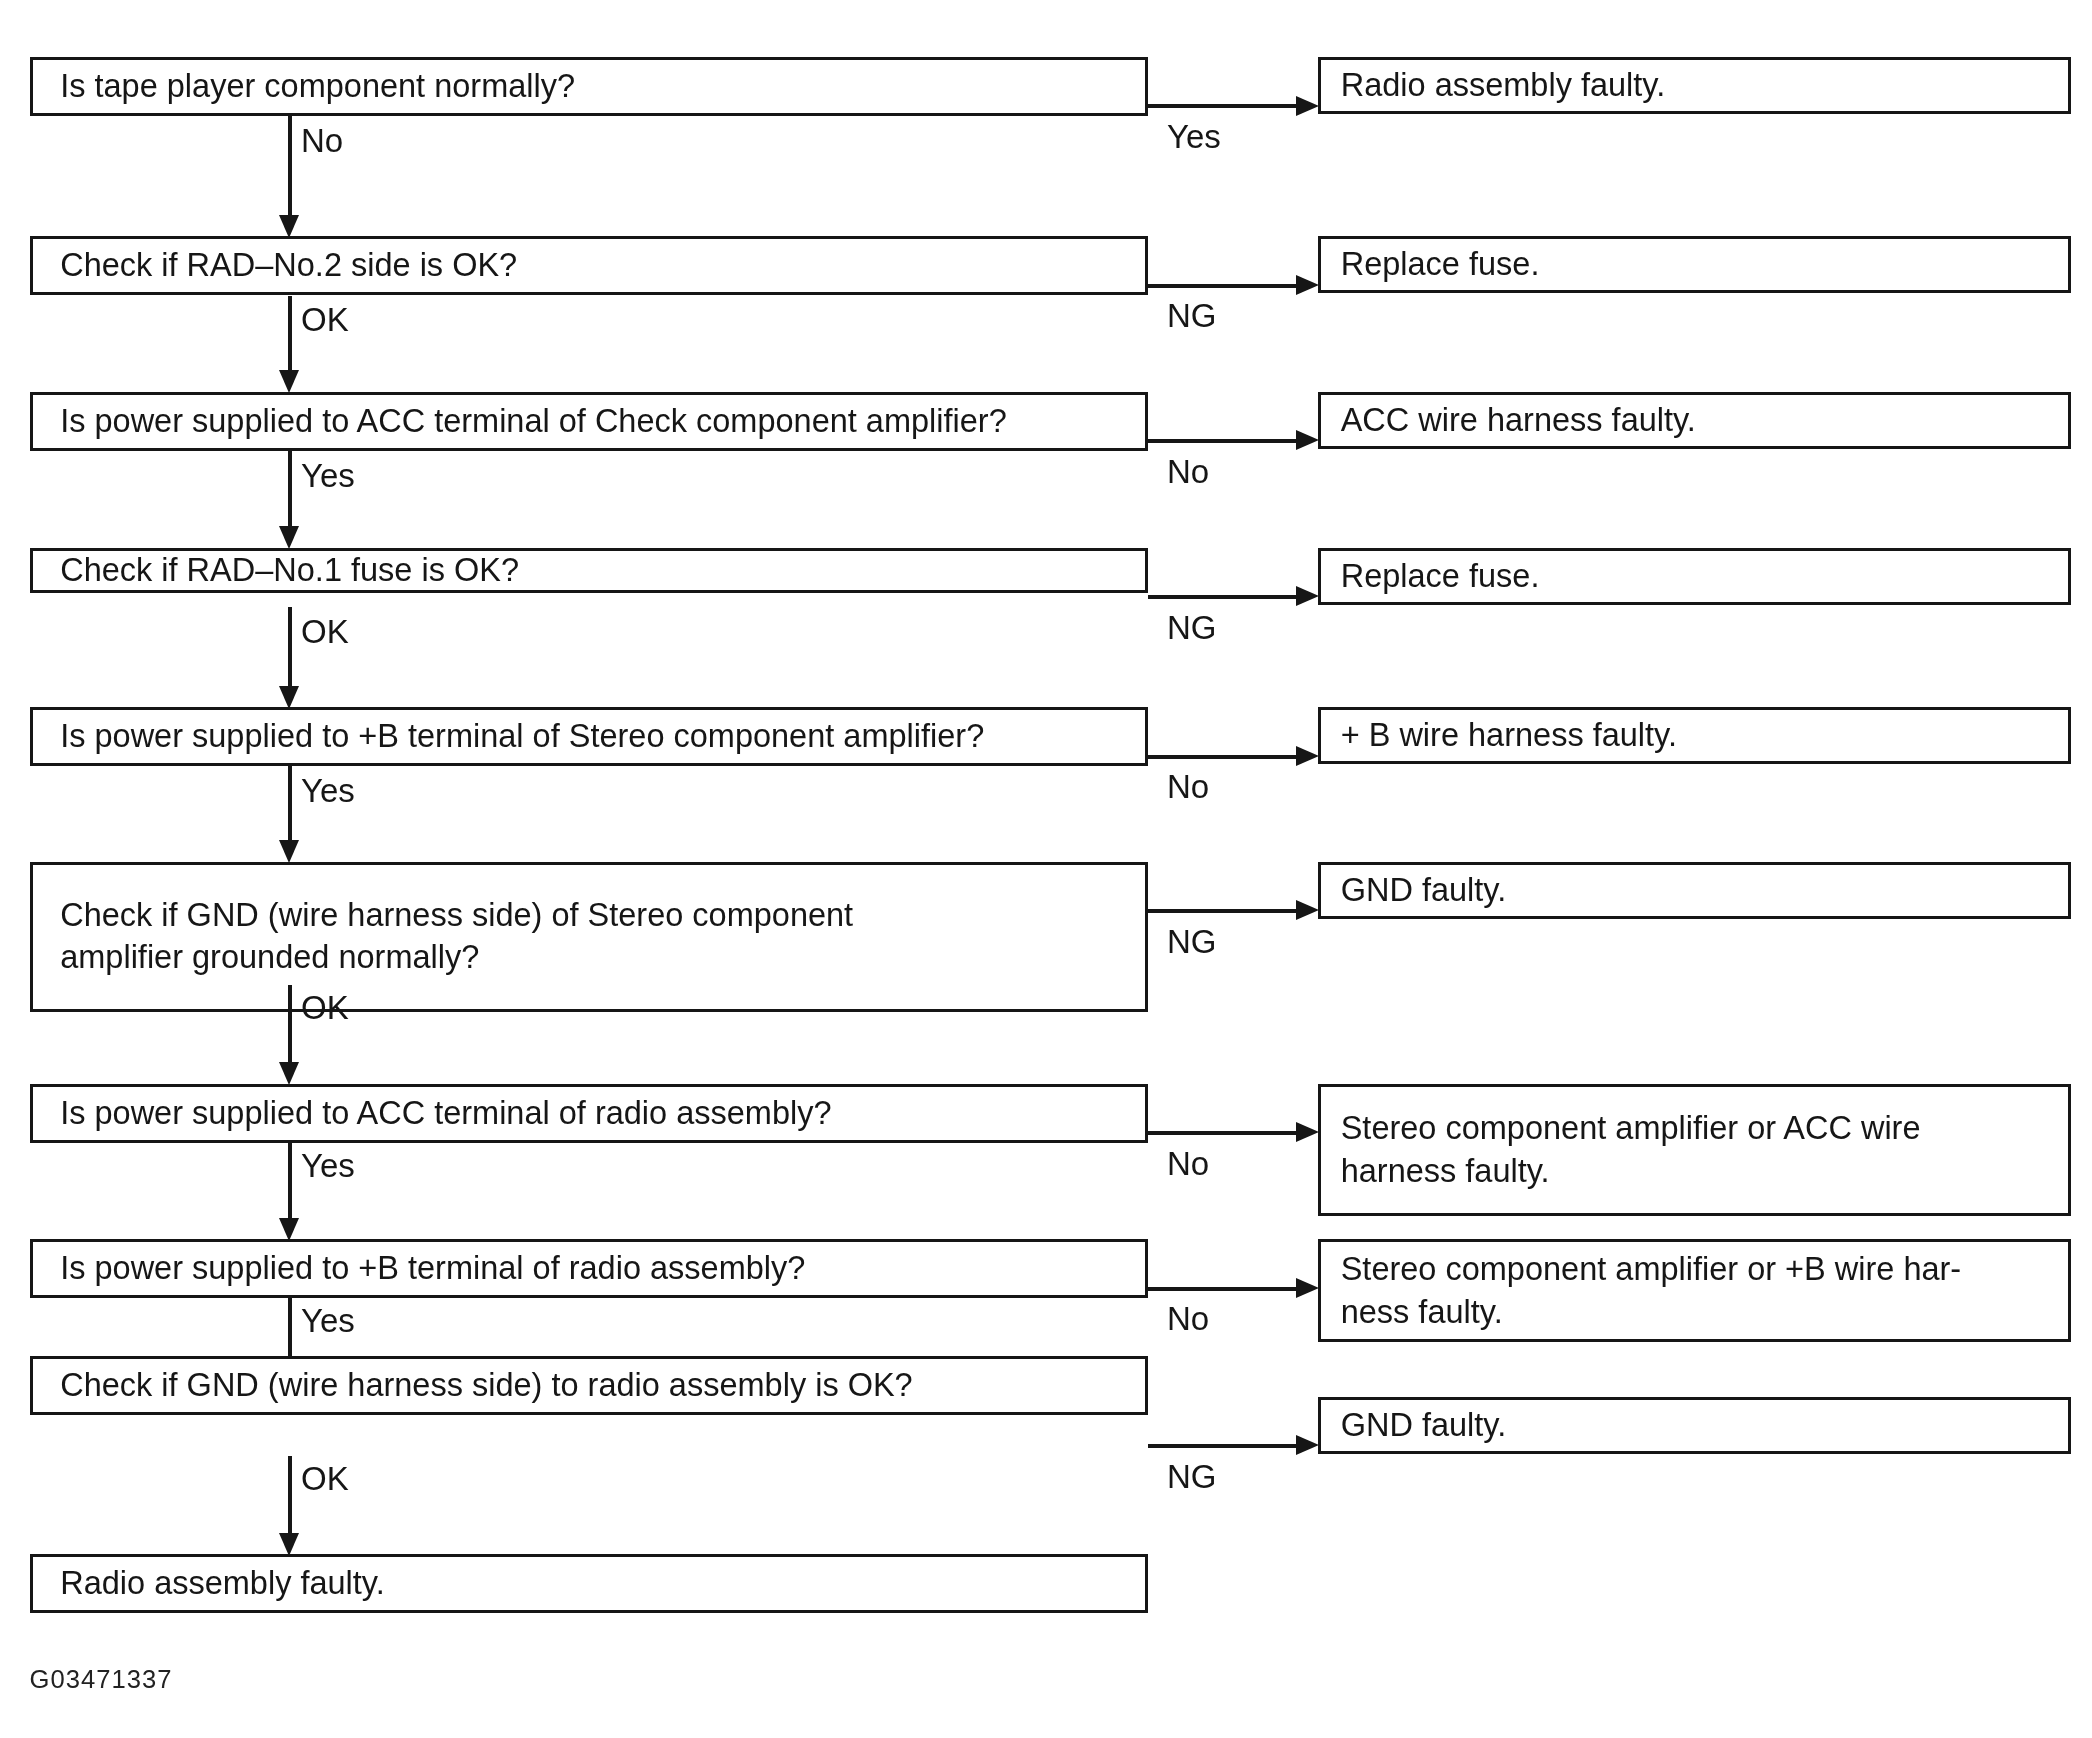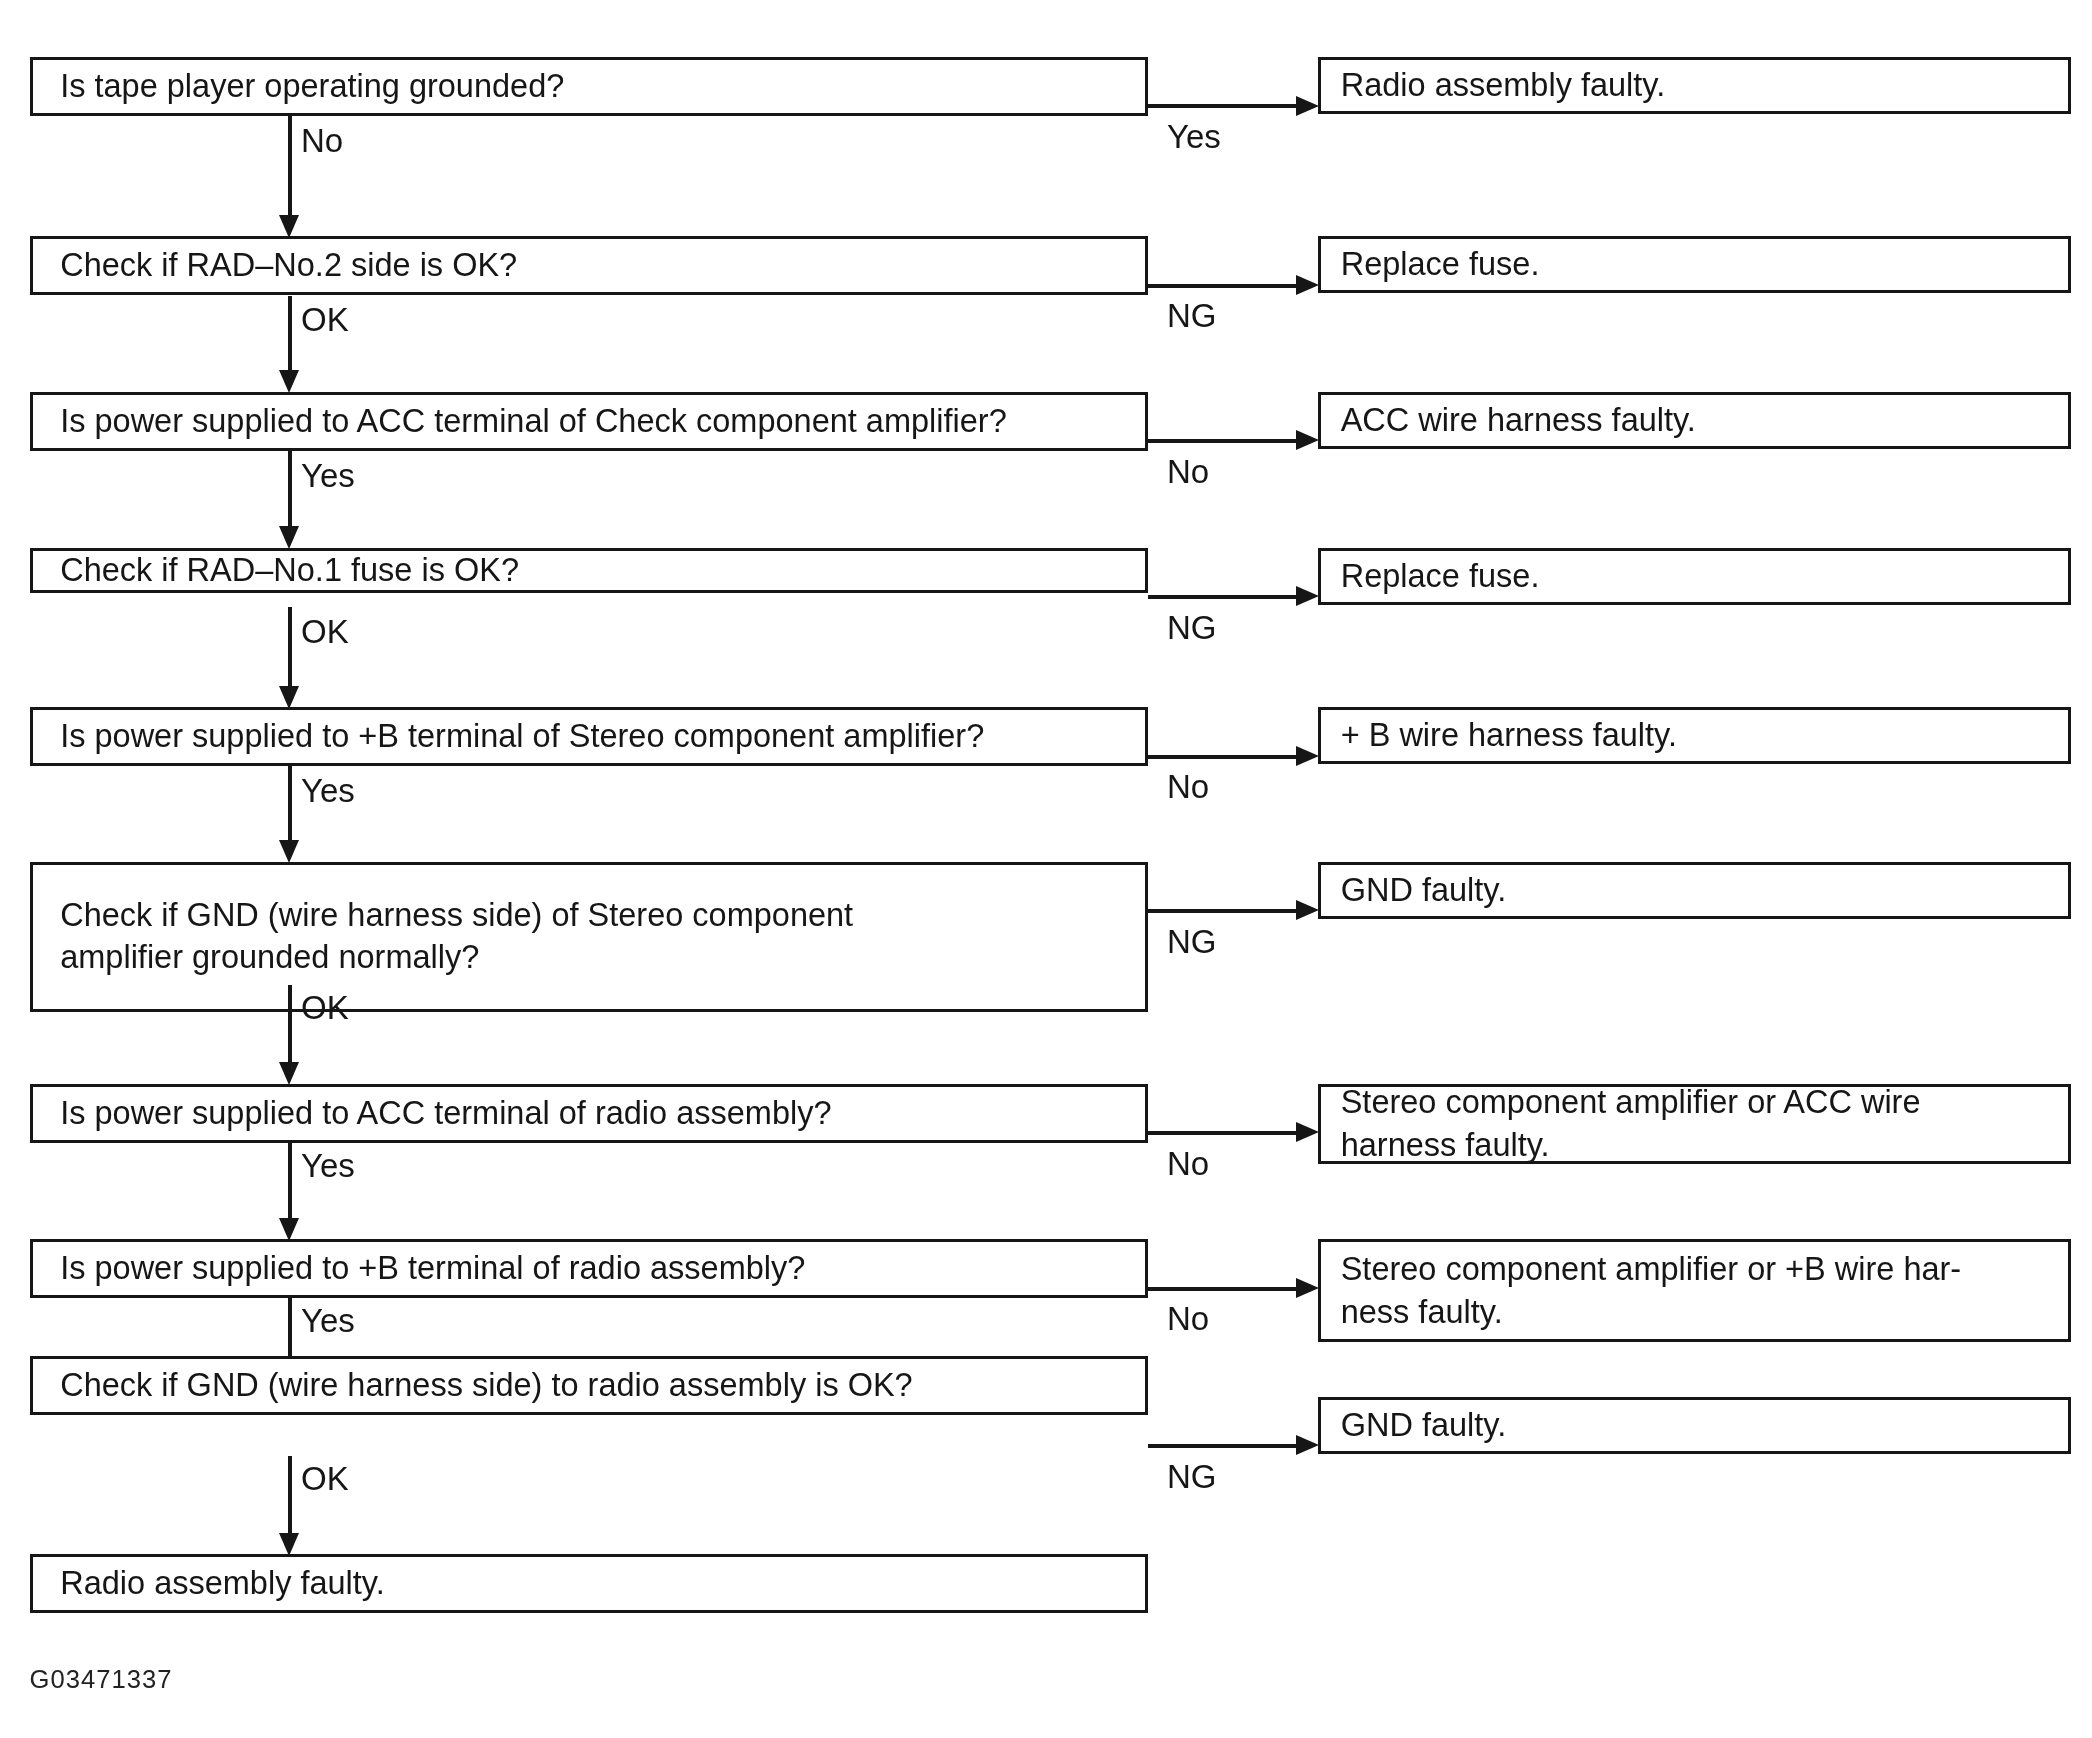--- a/index.html
+++ b/index.html
@@ -43,21 +43,21 @@
   }
   .blabel{position:absolute;left:1167px;font-size:33px;}
   .dlabel{position:absolute;left:301px;font-size:33px;}
   .figid{position:absolute;left:29.6px;top:1665px;font-size:25.6px;letter-spacing:1px;color:#222;}
 </style>
 </head>
 <body>
 
 <div class="canvas">
 
-  <div class="qbox" style="top:57px;height:59px"><span>Is tape player operating grounded?</span></div>
+  <div class="qbox" style="top:57px;height:59px"><span>Is tape player component normally?</span></div>
   <div class="hline" style="top:104px"></div>
   <div class="h-arrowhead" style="top:96px"></div>
   <div class="blabel" style="top:118px">Yes</div>
   <div class="rbox" style="top:57px;height:57px"><span>Radio assembly faulty.</span></div>
   <div class="vline" style="top:116px;height:100px"></div>
   <div class="v-arrowhead" style="top:215px"></div>
   <div class="dlabel" style="top:122px">No</div>
 
   <div class="qbox" style="top:236px;height:59px"><span>Check if RAD–No.2 side is OK?</span></div>
   <div class="hline" style="top:284px"></div>
@@ -102,21 +102,21 @@
   <div class="blabel" style="top:923px">NG</div>
   <div class="rbox" style="top:862px;height:57px"><span>GND faulty.</span></div>
   <div class="vline" style="top:985px;height:79px"></div>
   <div class="v-arrowhead" style="top:1062px"></div>
   <div class="dlabel" style="top:989px">OK</div>
 
   <div class="qbox" style="top:1084px;height:59px"><span>Is power supplied to ACC terminal of radio assembly?</span></div>
   <div class="hline" style="top:1131px"></div>
   <div class="h-arrowhead" style="top:1122px"></div>
   <div class="blabel" style="top:1145px">No</div>
-  <div class="rbox" style="top:1084px;height:80px"><span>Stereo component amplifier or ACC wire
+  <div class="rbox" style="top:1084px;height:132px"><span>Stereo component amplifier or ACC wire
 harness faulty.</span></div>
   <div class="vline" style="top:1143px;height:77px"></div>
   <div class="v-arrowhead" style="top:1218px"></div>
   <div class="dlabel" style="top:1147px">Yes</div>
 
   <div class="qbox" style="top:1239px;height:59px"><span>Is power supplied to +B terminal of radio assembly?</span></div>
   <div class="hline" style="top:1287px"></div>
   <div class="h-arrowhead" style="top:1278px"></div>
   <div class="blabel" style="top:1300px">No</div>
   <div class="rbox" style="top:1239px;height:103px"><span>Stereo component amplifier or +B wire har-

